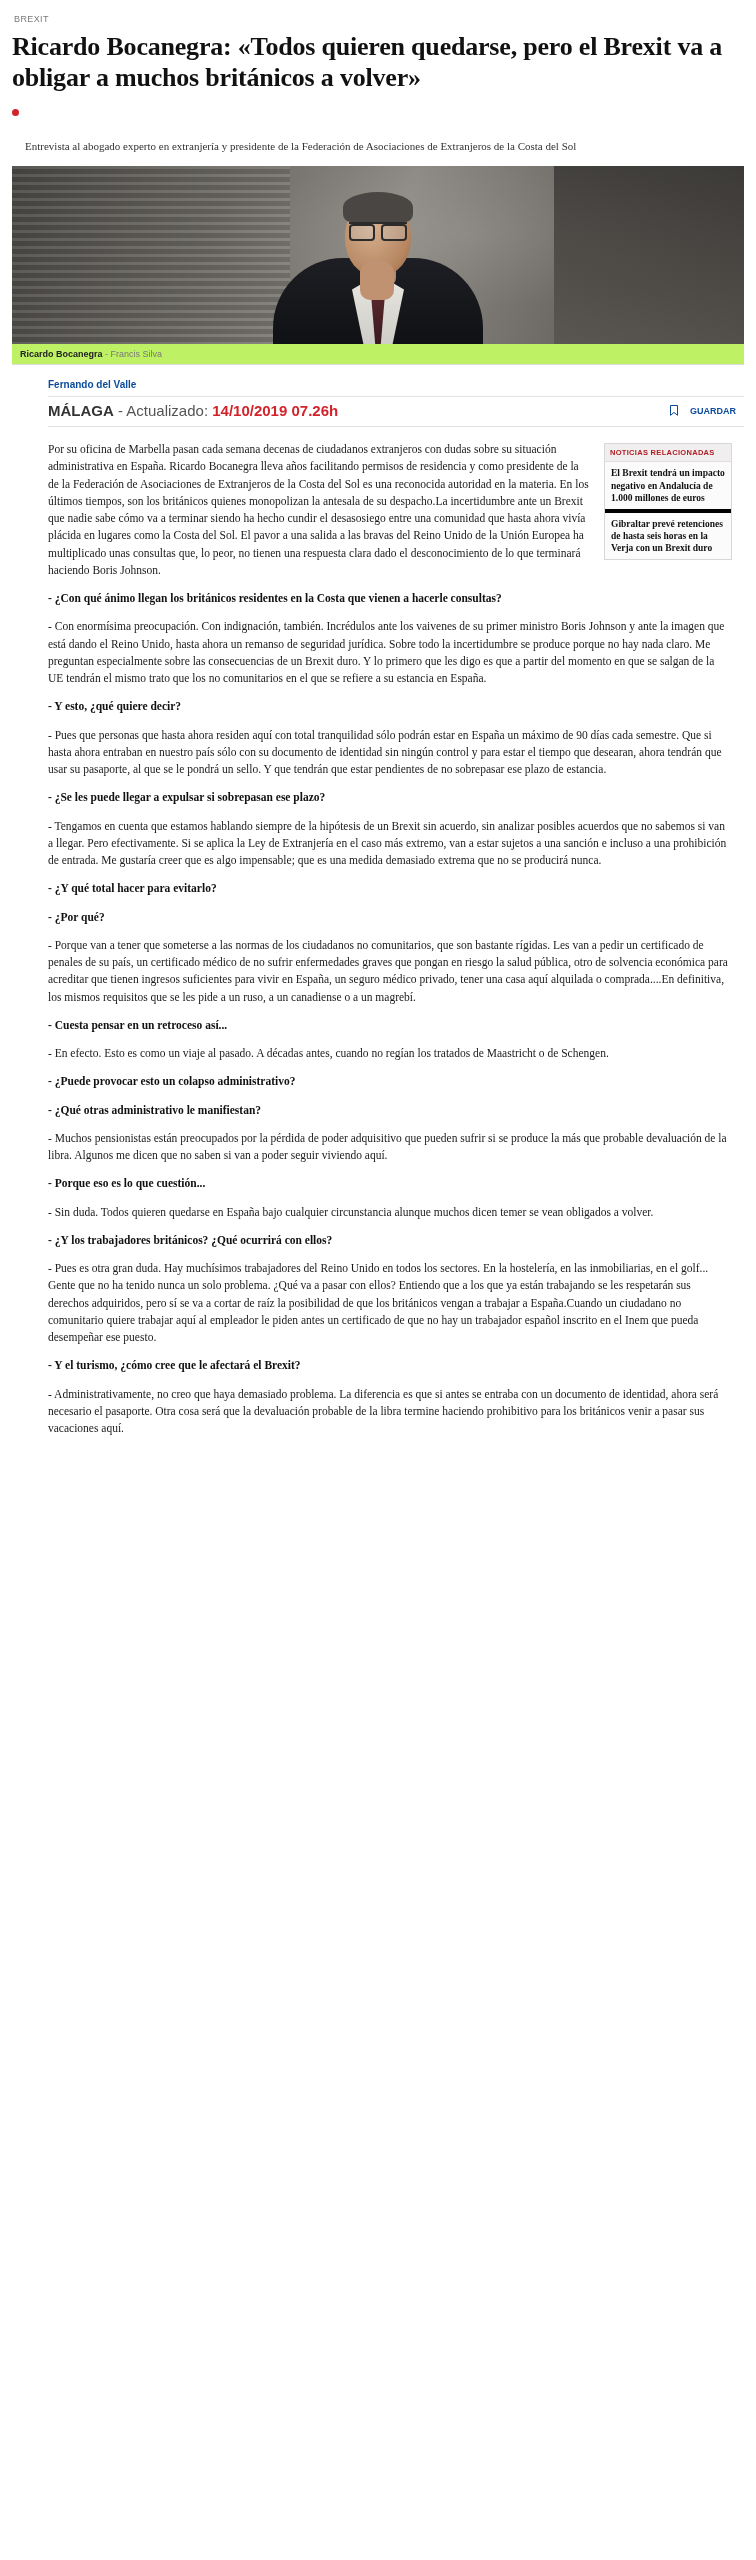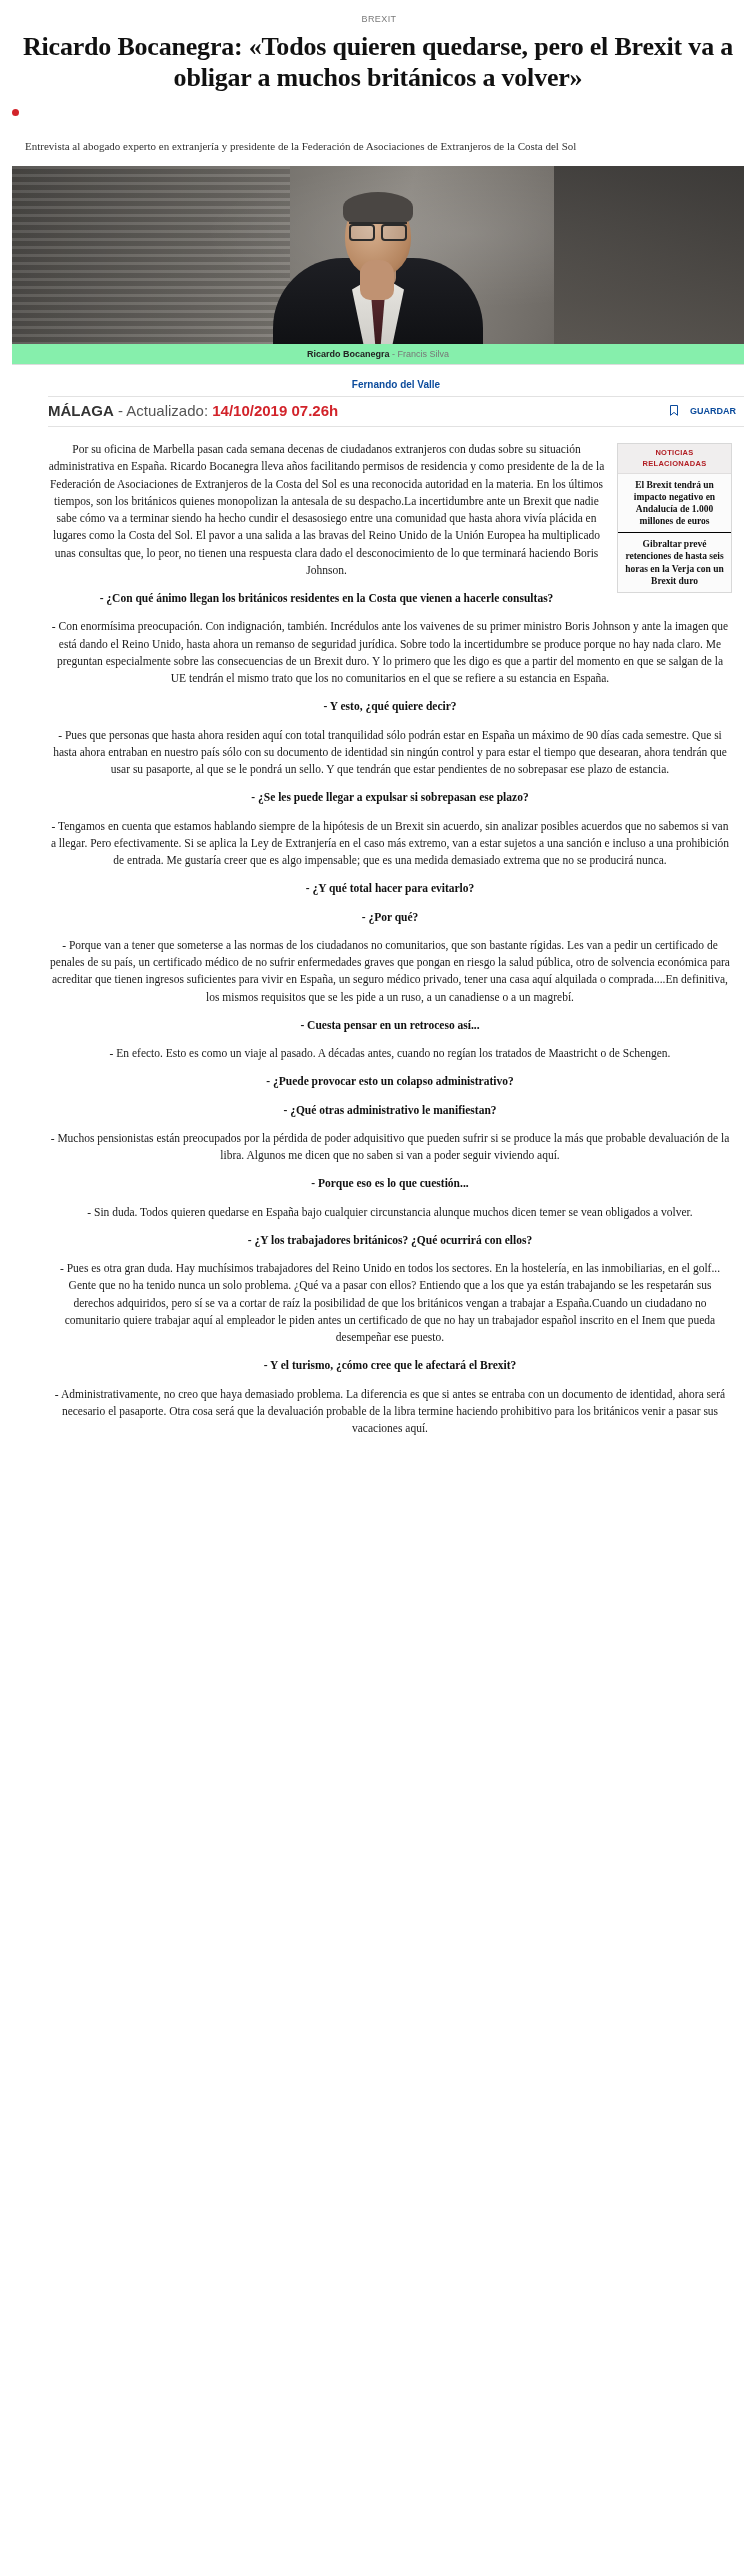--- a/index.html
+++ b/index.html
@@ -10,21 +10,20 @@
     font-family: "Liberation Sans", sans-serif;
   }
   body {
     width: 756px;
     min-height: 2560px;
     position: relative;
   }
   .page {
     width: 756px;
     padding: 10px 12px 20px 12px;
-    text-align: center;
   }
   .kicker {
     font-size: 9px;
     color: #7a7a7a;
     letter-spacing: 0.4px;
     text-transform: uppercase;
     margin: 4px 0 8px 2px;
     font-family: "Liberation Sans", sans-serif;
   }
   h1.headline {
@@ -170,21 +169,21 @@
   .subject .glasses:after { right: 0; }
   .subject .hand {
     position: absolute;
     bottom: 44px; left: 50%;
     transform: translateX(-18px);
     width: 34px; height: 40px;
     background: #c09272;
     border-radius: 14px 14px 10px 10px;
   }
   .caption-bar {
-    background: #86efac;
+    background: #bef264;
     border-bottom: 1px solid #dcdcdc;
     padding: 5px 8px;
     font-size: 9px;
     color: #4a4a4a;
   }
   .caption-name { font-weight: bold; color: #222; }
   .caption-credit { color: #777; }
   .byline {
     margin: 14px 0 0 36px;
     font-size: 10px;
@@ -222,40 +221,40 @@
     width: calc(100% - 48px);
     font-family: "Liberation Serif", serif;
     font-size: 11.5px;
     line-height: 1.5;
     color: #1a1a1a;
   }
   .article p { margin: 0 0 11px 0; }
   .lead { margin-right: 0; }
   .aside {
     float: right;
-    width: 115px;
+    width: 128px;
     margin: 2px 0 8px 12px;
     border: 1px solid #d8d8d8;
     background: #fbfbfb;
   }
   .aside-head {
     background: #f0eeee;
     border-bottom: 1px solid #e0dede;
     padding: 3px 5px;
     font-family: "Liberation Sans", sans-serif;
     font-size: 7.5px;
     font-weight: bold;
     color: #b11c22;
     letter-spacing: 0.3px;
     text-transform: uppercase;
   }
   .aside ul { list-style: none; margin: 0; padding: 0; }
   .aside li {
     padding: 5px 6px;
-    border-bottom: 1px solid #000000;
+    border-bottom: 4px solid #000000;
     font-family: "Liberation Serif", serif;
     font-size: 9.5px;
     line-height: 1.28;
     font-weight: bold;
     color: #111;
     cursor: pointer;
   }
   .aside li:last-child { border-bottom: none; }
   .q {
     font-weight: bold;

